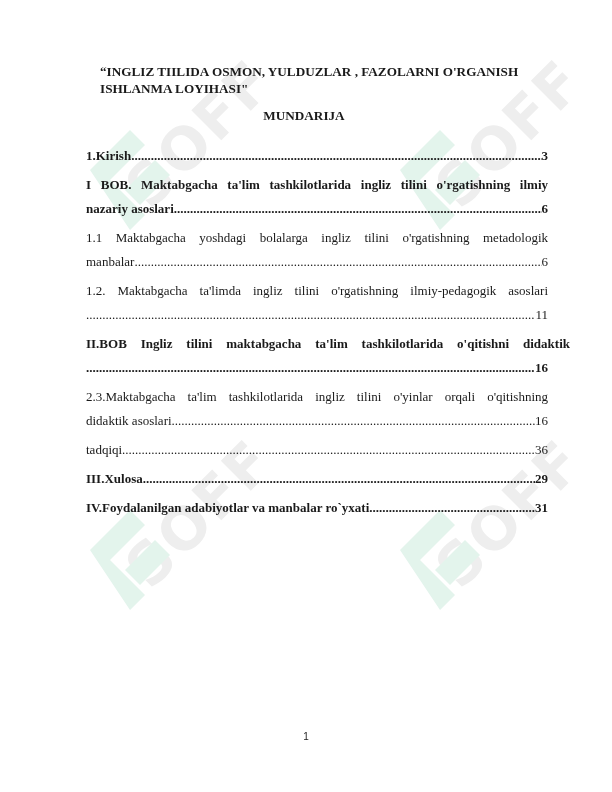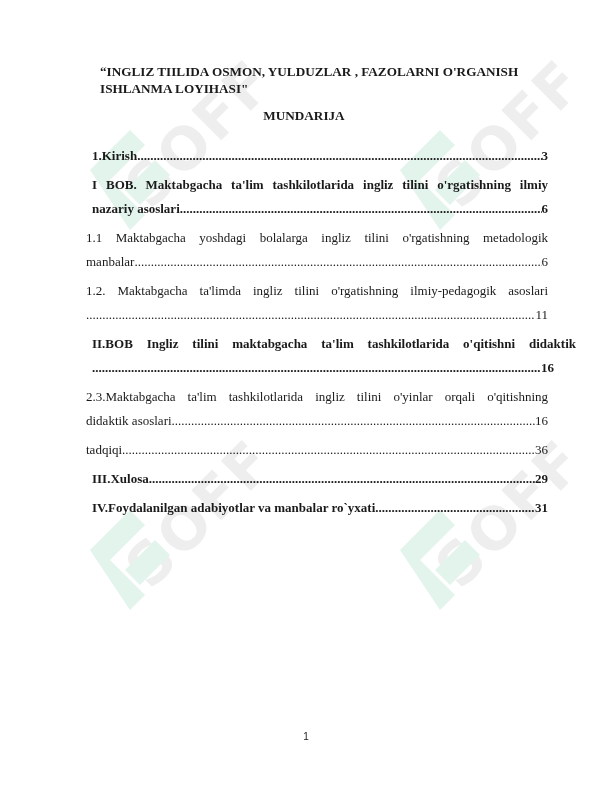--- a/index.html
+++ b/index.html
@@ -14,21 +14,21 @@
              letter-spacing: 2px; }
   .wm svg { position: absolute; left: 0; top: 70px; }
 
   .title { position: absolute; left: 100px; width: 484px; top: 63px; text-align: left;
            font-weight: bold; font-size: 13.2px; line-height: 17px; }
   .subtitle { position: absolute; left: 72px; width: 464px; top: 108px; text-align: center;
               font-weight: bold; font-size: 13.2px; }
 
   .toc { position: absolute; left: 86px; width: 462px; top: 144px; }
   .entry { font-size: 13px; line-height: 24px; text-align: justify; text-align-last: auto; margin-bottom: 5px; }
-  .entry.bold { font-weight: bold; margin-left: 6px; }
+  .entry.bold { font-weight: bold; }
   .entry.wide { width: 484px; }
   .entry .l1 { display: block; text-align: justify; text-align-last: justify; }
   .entry .l2 { display: flex; white-space: nowrap; }
   .entry .single { display: flex; white-space: nowrap; }
   .entry .lead { flex: 1; overflow: hidden; }
   .entry .lead::after { content: "..........................................................................................................................................................................................................................................."; letter-spacing: 0; }
 
   .pagenum { position: absolute; left: 0; width: 612px; top: 731px; text-align: center;
              font-family: "Liberation Sans", sans-serif; font-size: 10px; color: #222; }
 </style>

